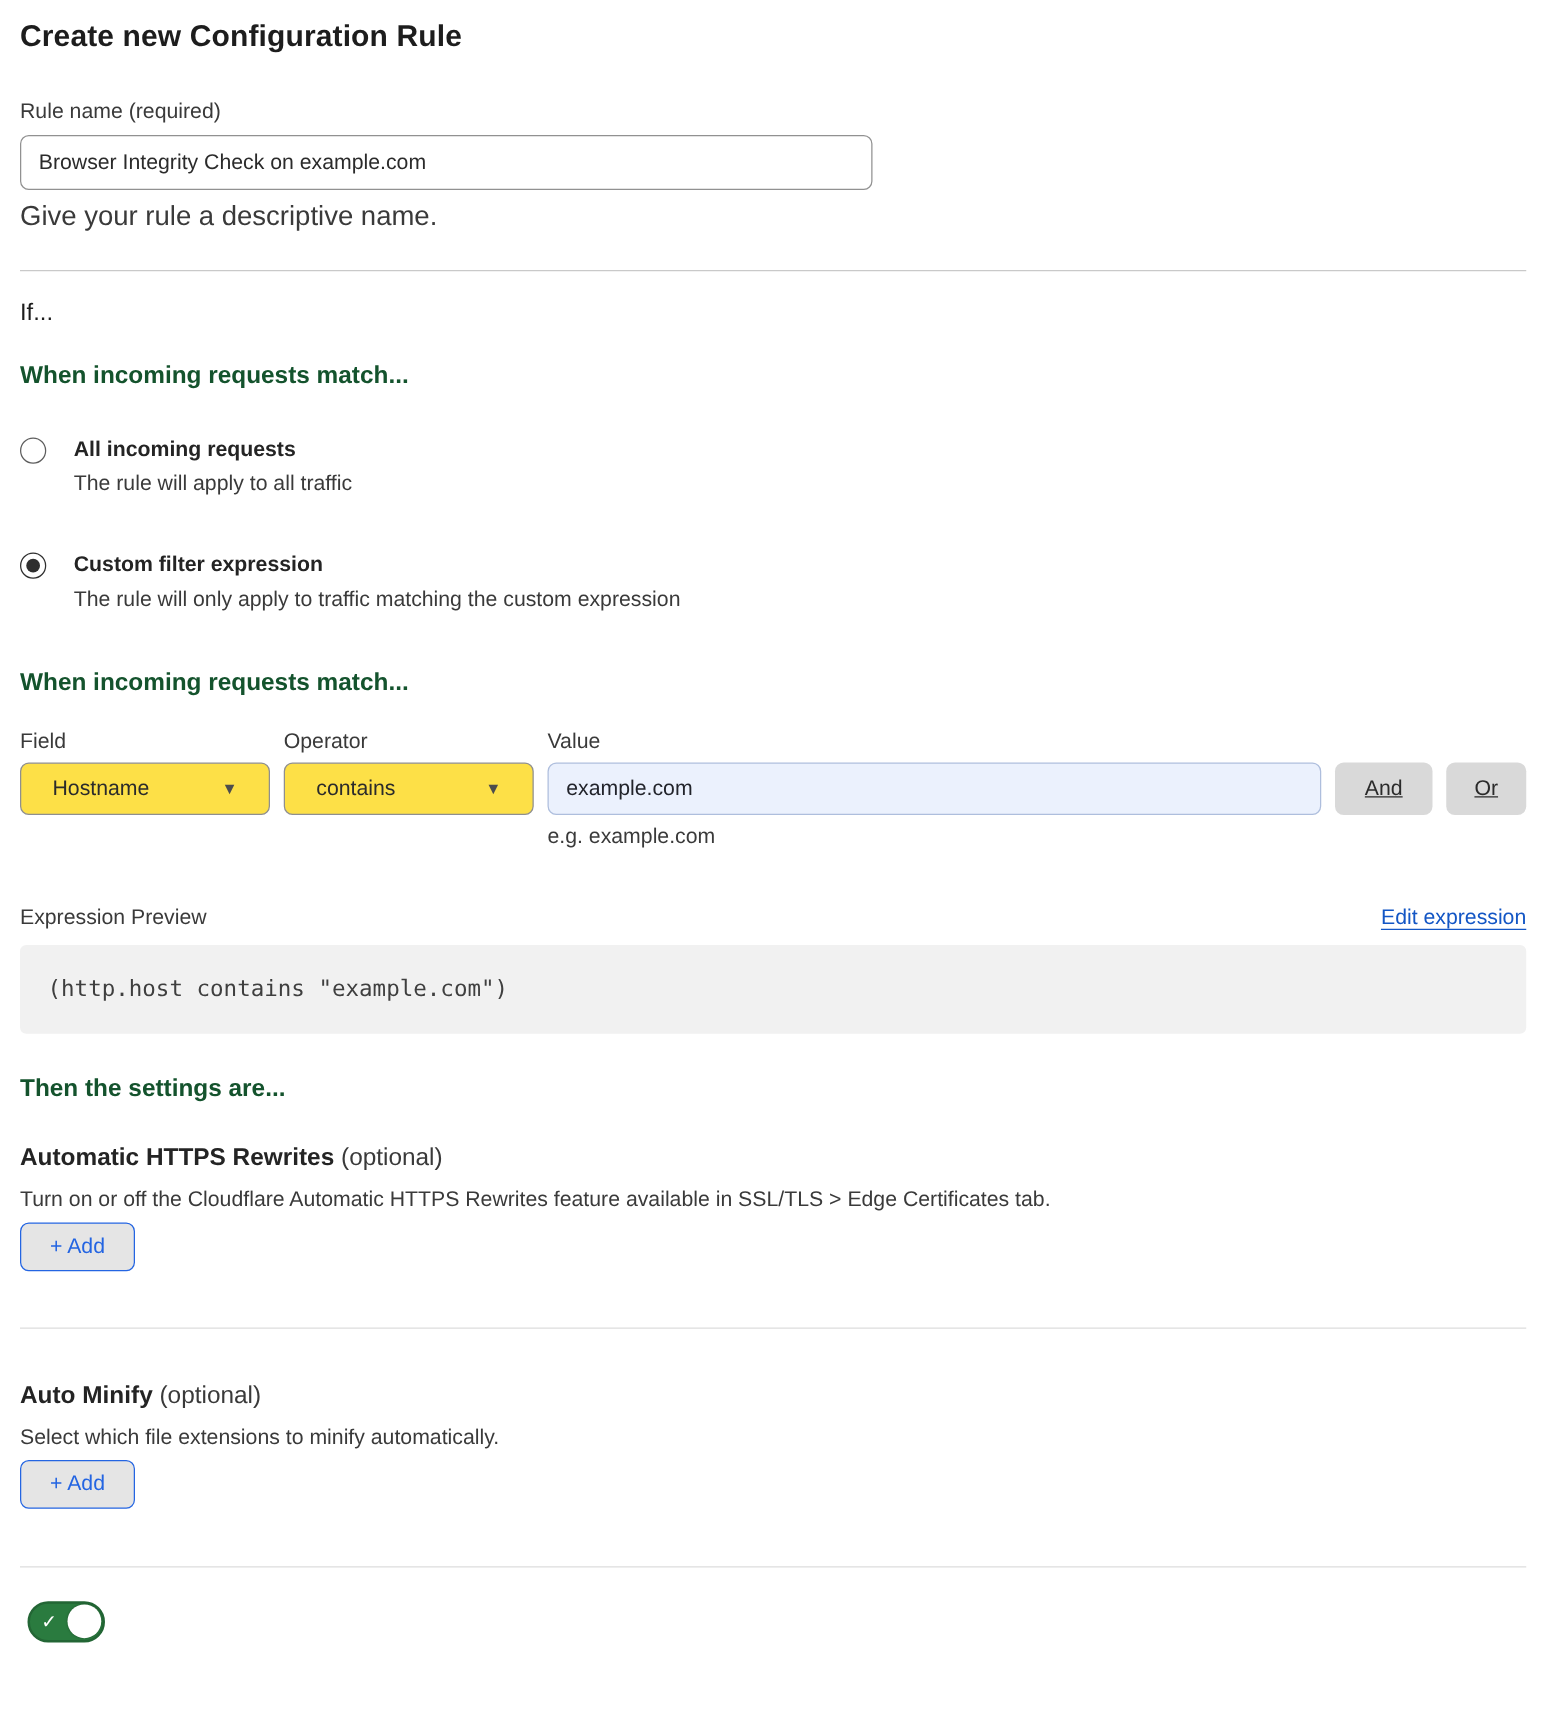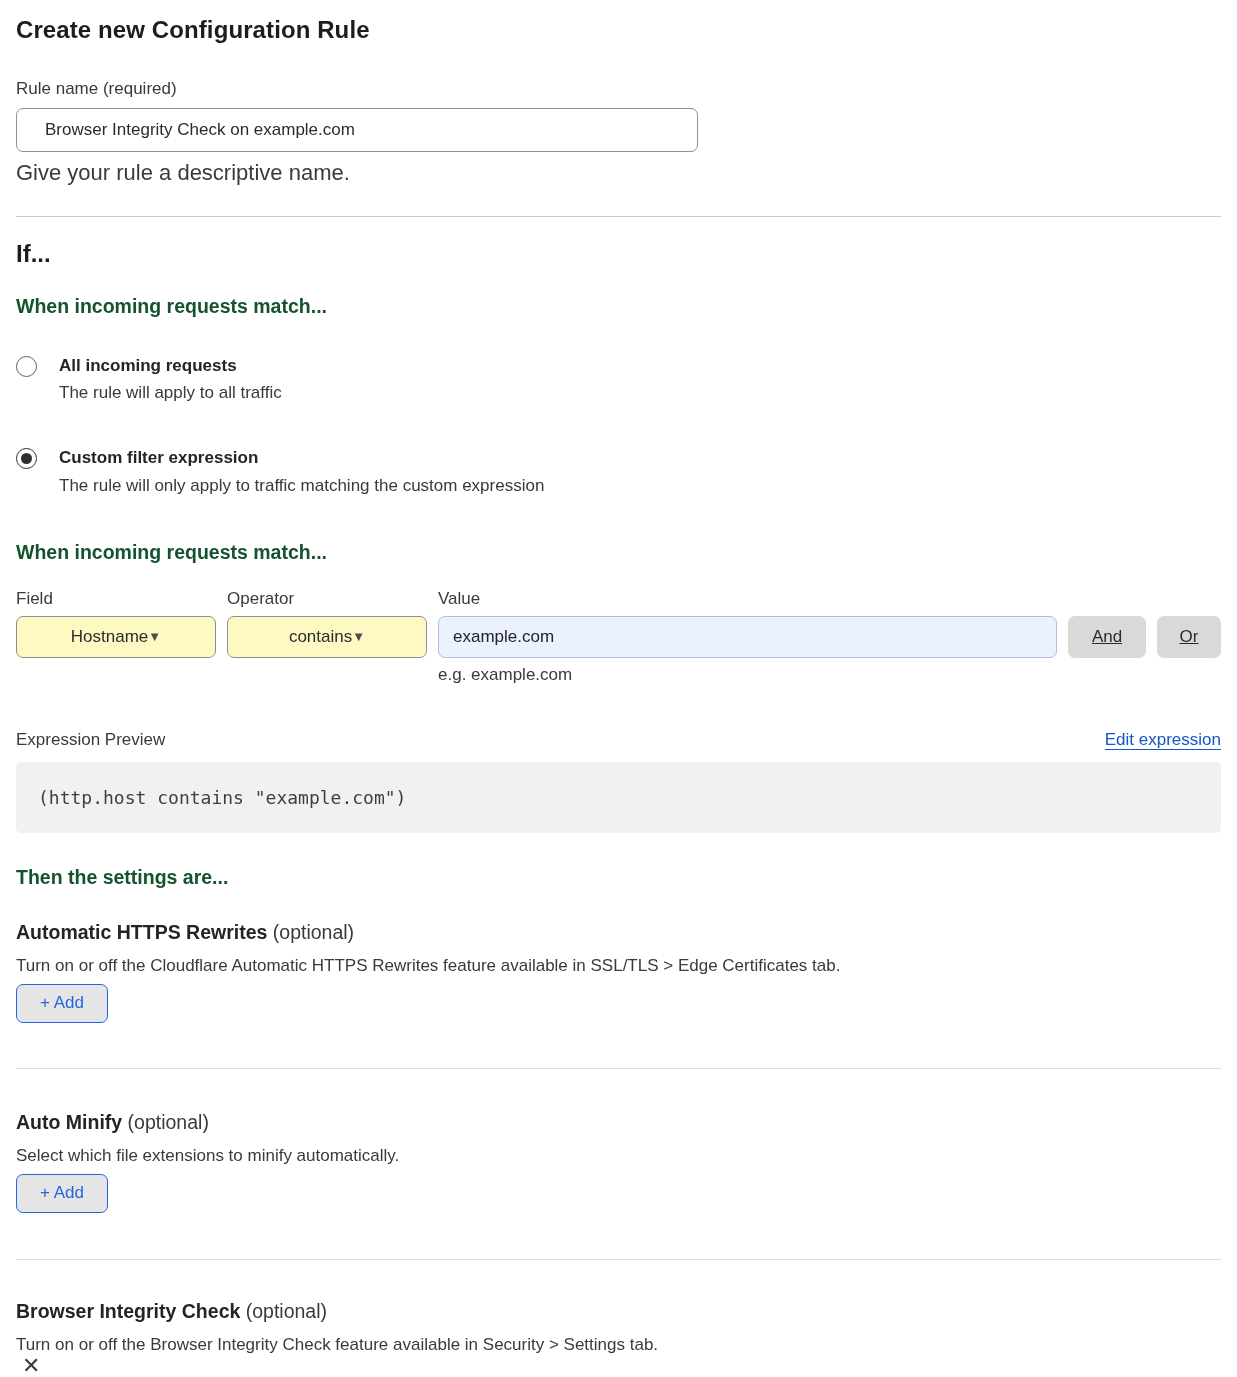--- a/index.html
+++ b/index.html
@@ -19,32 +19,32 @@
   }
 
   .field-label { font-size: 17px; color: #3a3a3a; }
   .rule-name-label { margin-top: 35px; }
 
   .text-input {
     display: block;
     margin-top: 9px;
     width: 682px; height: 44px;
     border: 1px solid #919191; border-radius: 7px;
-    padding: 0 28px;
+    padding: 0 14px;
     font-family: "Liberation Sans", sans-serif;
     font-size: 17px; color: #2b2b2b;
     background: #ffffff;
     outline: none;
   }
   .helper-text { margin-top: 8px; font-size: 22px; color: #3a3a3a; }
 
   .divider { border: none; border-top: 1px solid #c9c9c9; margin-top: 30px; }
   .divider.light { border-top-color: #dddddd; }
 
-  .if-heading { margin-top: 23px; font-size: 24px; font-weight: bold; color: #1d1d1d; }
+  .if-heading { margin-top: 23px; font-size: 19px; font-weight: normal; color: #1d1d1d; }
   .sub-heading { font-size: 19.5px; font-weight: bold; color: #14532d; }
   .match-heading-1 { margin-top: 27px; }
   .match-heading-2 { margin-top: 45px; }
   .then-heading { margin-top: 33px; }
 
   
   .radio-row { display: flex; margin-top: 37px; cursor: pointer; }
   .radio-row + .radio-row { margin-top: 44px; }
   .radio-circle {
     flex: 0 0 auto;
@@ -67,22 +67,22 @@
     column-gap: 11px;
     align-items: center;
   }
   .labels-row { margin-top: 25px; }
   .controls-row { margin-top: 7px; }
   .helper-row { margin-top: 7px; }
 
   .select-box {
     height: 42px;
     border: 1px solid #8f8f8f; border-radius: 7px;
-    background: #fef9c3;
-    display: flex; align-items: center; justify-content: center;
+    background: #fde047;
+    display: flex; align-items: center; justify-content: space-between;
     padding: 0 25px;
     font-size: 17px; color: #2b2b2b;
     cursor: pointer;
   }
   .caret { font-size: 13px; color: #4d4d4d; line-height: 1; }
 
   .value-input {
     width: 100%; height: 42px;
     border: 1px solid #aebedd; border-radius: 7px;
     background: #ebf1fd;
@@ -275,29 +275,19 @@
         <span class="setting-title">Auto Minify</span>
         <span>(optional)</span>
       </div>
       <div class="setting-desc">Select which file extensions to minify automatically.</div>
     </div>
     <button class="add-btn">+ Add</button>
   </div>
 
   <hr class="divider light divider-after-setting-2">
 
-  <div class="setting-row setting-row-3">
-    <div>
-      <div class="setting-title-line">
-        <span class="setting-title">Browser Integrity Check</span>
-        <span>(optional)</span>
-      </div>
-      <div class="setting-desc">Turn on or off the Browser Integrity Check feature available in Security &gt; Settings tab.</div>
-    </div>
-    <button class="close-btn">✕</button>
-  </div>
 
   <div class="toggle">
     <span class="toggle-check">✓</span>
     <span class="toggle-knob"></span>
   </div>
 
 </div>
 
 </body></html>

